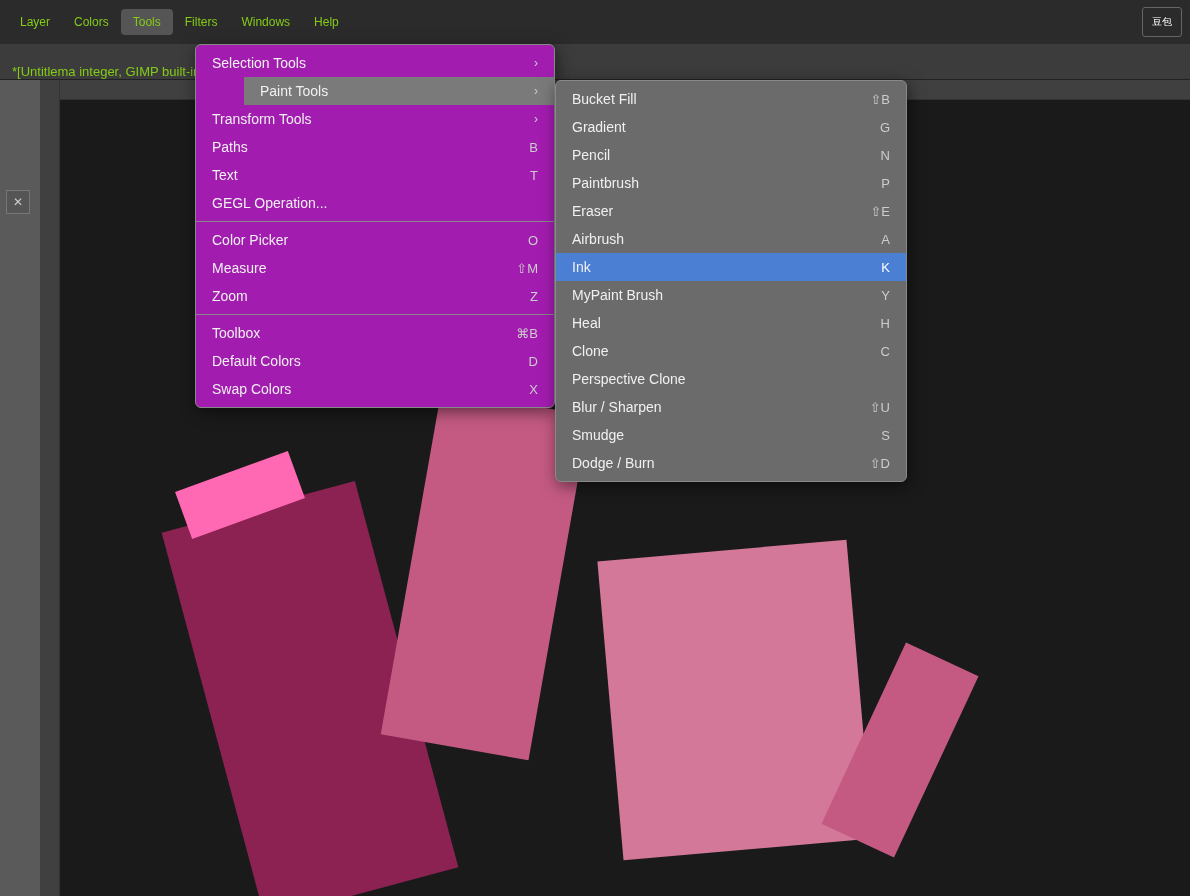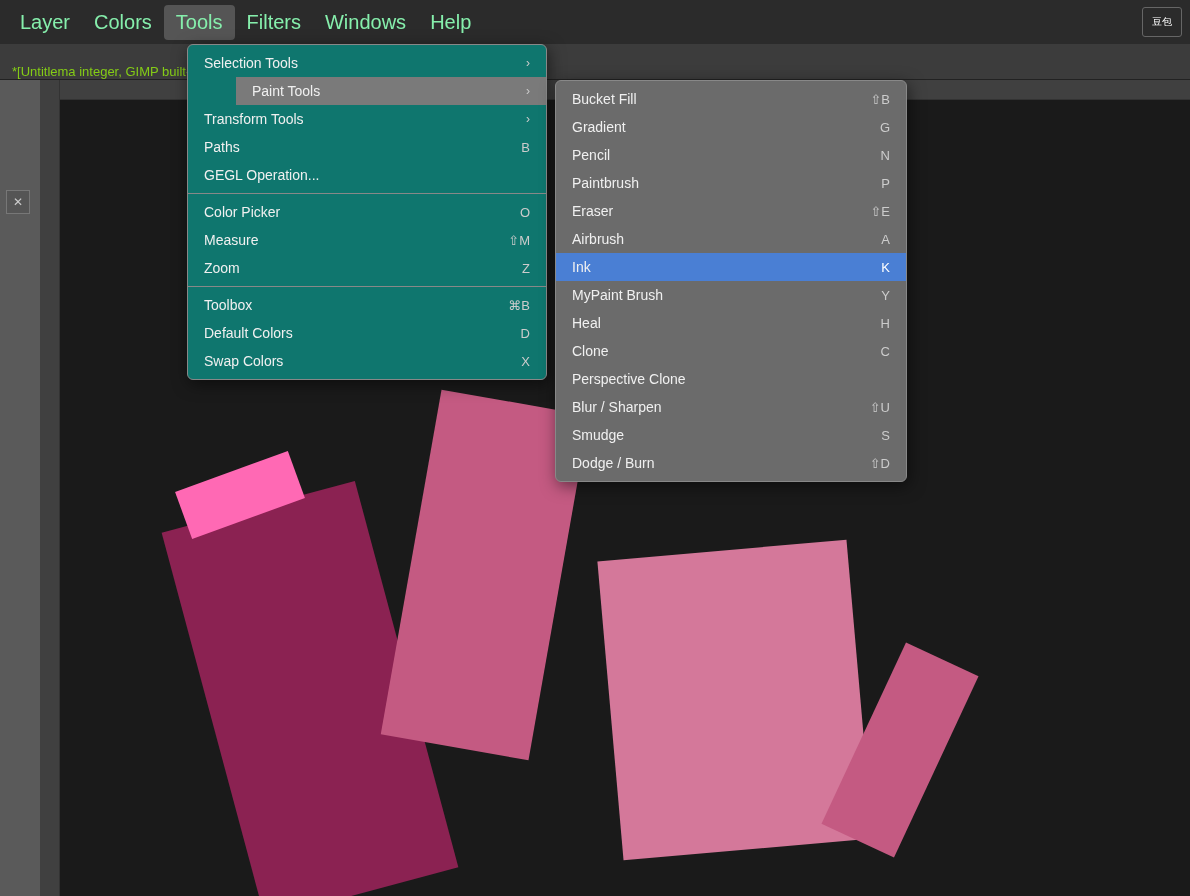--- a/index.html
+++ b/index.html
@@ -17,25 +17,25 @@
     .menubar {
       display: flex;
       align-items: center;
       background: #2b2b2b;
       height: 44px;
       padding: 0 8px;
       position: relative;
       z-index: 100;
     }
     .menubar-item {
-      color: #86efac;
+      color: #84cc16;
       padding: 6px 12px;
       border-radius: 4px;
       cursor: pointer;
-      font-size: 20px;
+      font-size: 12px;
       text-align: right;
     }
     .menubar-item.active {
       background: #555555;
     }
     .menubar-logo {
       margin-left: auto;
       background: #2b2b2b;
       color: #ffffff;
       width: 40px;
@@ -172,23 +172,23 @@
       right: 0;
       bottom: 0;
       z-index: 200;
       pointer-events: none;
     }
 
     
     .dropdown-primary {
       position: absolute;
       top: 0;
-      left: 187px;
+      left: 195px;
       width: 360px;
-      background: #0f766e;
+      background: #a21caf;
       border: 1px solid #888;
       border-radius: 6px;
       box-shadow: 2px 4px 16px rgba(0,0,0,0.5);
       padding: 4px 0;
       pointer-events: all;
     }
 
     .menu-item {
       display: flex;
       align-items: center;
@@ -292,20 +292,24 @@
     <div class="menu-item">
       <span class="menu-item-label">Transform Tools</span>
       <span class="menu-item-arrow">›</span>
     </div>
 
     <div class="menu-item">
       <span class="menu-item-label">Paths</span>
       <span class="menu-item-shortcut">B</span>
     </div>
 
+    <div class="menu-item">
+      <span class="menu-item-label">Text</span>
+      <span class="menu-item-shortcut">T</span>
+    </div>
 
     <div class="menu-item">
       <span class="menu-item-label">GEGL Operation...</span>
     </div>
 
     <div class="menu-separator"></div>
 
     <div class="menu-item">
       <span class="menu-item-label">Color Picker</span>
       <span class="menu-item-shortcut">O</span>

